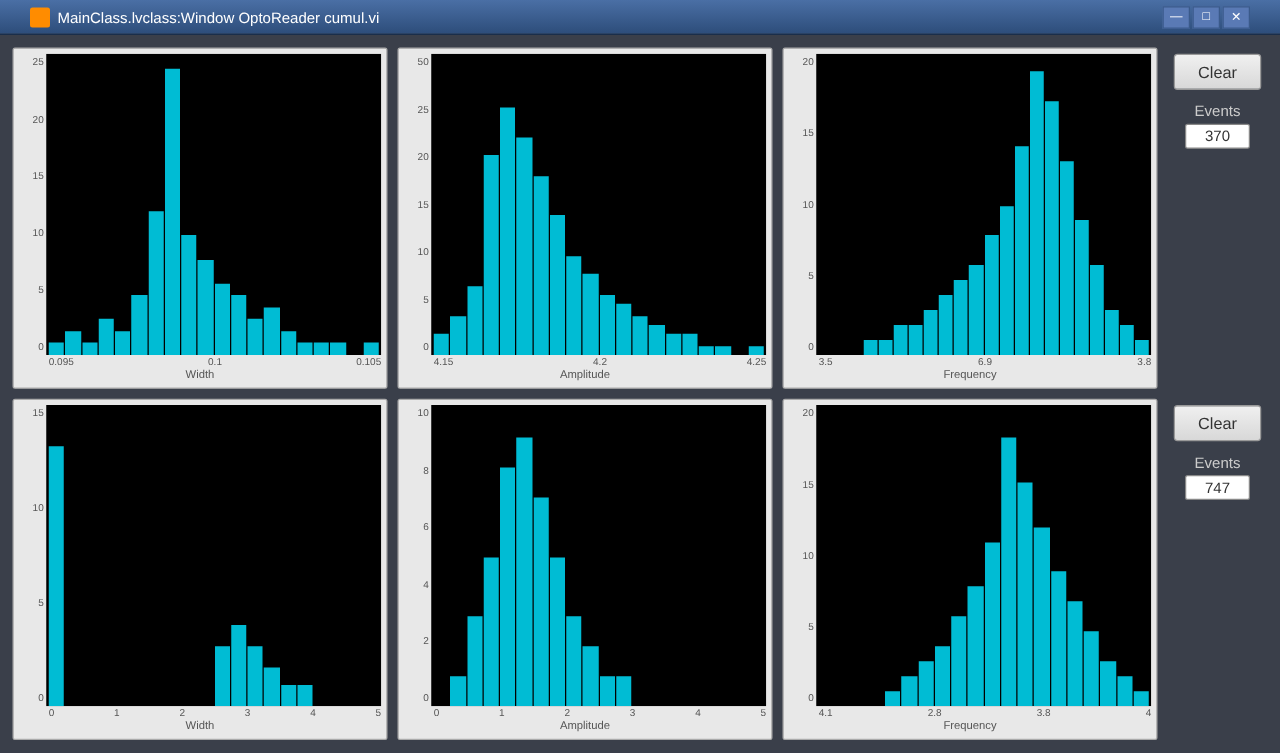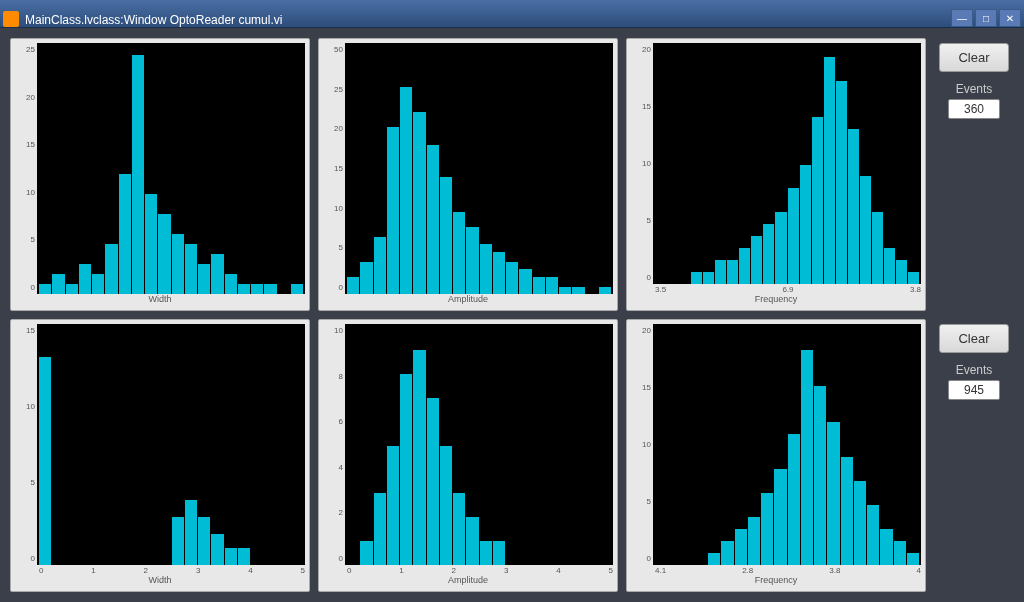--- a/index.html
+++ b/index.html
@@ -9,22 +9,22 @@
       font-size: 12px;
       color: #ccc;
       width: 1024px;
       height: 602px;
       overflow: hidden;
     }
     .title-bar {
       background: linear-gradient(180deg, #4a6fa5 0%, #2d4d7a 100%);
       height: 28px;
       display: flex;
-      align-items: flex-end;
-      padding: 0 3px;
+      align-items: center;
+      padding: 0 24px;
       color: white;
       font-size: 12px;
       border-bottom: 1px solid #1a2e4a;
     }
     .title-bar-icon {
       width: 16px;
       height: 16px;
       margin-right: 6px;
       background: #ff8c00;
       display: inline-block;
@@ -203,20 +203,25 @@
               <div class="bar" style="height: 16%;"></div>
               <div class="bar" style="height: 8%;"></div>
               <div class="bar" style="height: 4%;"></div>
               <div class="bar" style="height: 4%;"></div>
               <div class="bar" style="height: 4%;"></div>
               <div class="bar" style="height: 0%;"></div>
               <div class="bar" style="height: 4%;"></div>
             </div>
           </div>
         </div>
+        <div class="x-axis">
+          <span>0.095</span>
+          <span>0.1</span>
+          <span>0.105</span>
+        </div>
         <div class="x-label">Width</div>
       </div>
       <div class="chart-container">
         <div class="chart-wrap">
           <div class="y-axis">
             <span>50</span>
             <span>25</span>
             <span>20</span>
             <span>15</span>
             <span>10</span>
@@ -240,20 +245,25 @@
               <div class="bar" style="height: 13%;"></div>
               <div class="bar" style="height: 10%;"></div>
               <div class="bar" style="height: 7%;"></div>
               <div class="bar" style="height: 7%;"></div>
               <div class="bar" style="height: 3%;"></div>
               <div class="bar" style="height: 3%;"></div>
               <div class="bar" style="height: 0%;"></div>
               <div class="bar" style="height: 3%;"></div>
             </div>
           </div>
+        </div>
+        <div class="x-axis">
+          <span>4.15</span>
+          <span>4.2</span>
+          <span>4.25</span>
         </div>
         <div class="x-label">Amplitude</div>
       </div>
       <div class="chart-container">
         <div class="chart-wrap">
           <div class="y-axis">
             <span>20</span>
             <span>15</span>
             <span>10</span>
             <span>5</span>
@@ -290,21 +300,21 @@
           <span>3.5</span>
           <span>6.9</span>
           <span>3.8</span>
         </div>
         <div class="x-label">Frequency</div>
       </div>
       <div class="side-controls">
         <button class="clear-btn">Clear</button>
         <div class="events-group">
           <div class="events-label">Events</div>
-          <div class="events-value">360</div>
+          <div class="events-value">370</div>
         </div>
       </div>
     </div>
     <div class="row">
       <div class="chart-container">
         <div class="chart-wrap">
           <div class="y-axis">
             <span>15</span>
             <span>10</span>
             <span>5</span>
@@ -429,17 +439,17 @@
           <span>2.8</span>
           <span>3.8</span>
           <span>4</span>
         </div>
         <div class="x-label">Frequency</div>
       </div>
       <div class="side-controls">
         <button class="clear-btn">Clear</button>
         <div class="events-group">
           <div class="events-label">Events</div>
-          <div class="events-value">945</div>
+          <div class="events-value">747</div>
         </div>
       </div>
     </div>
   </div>
 
 </body></html>

